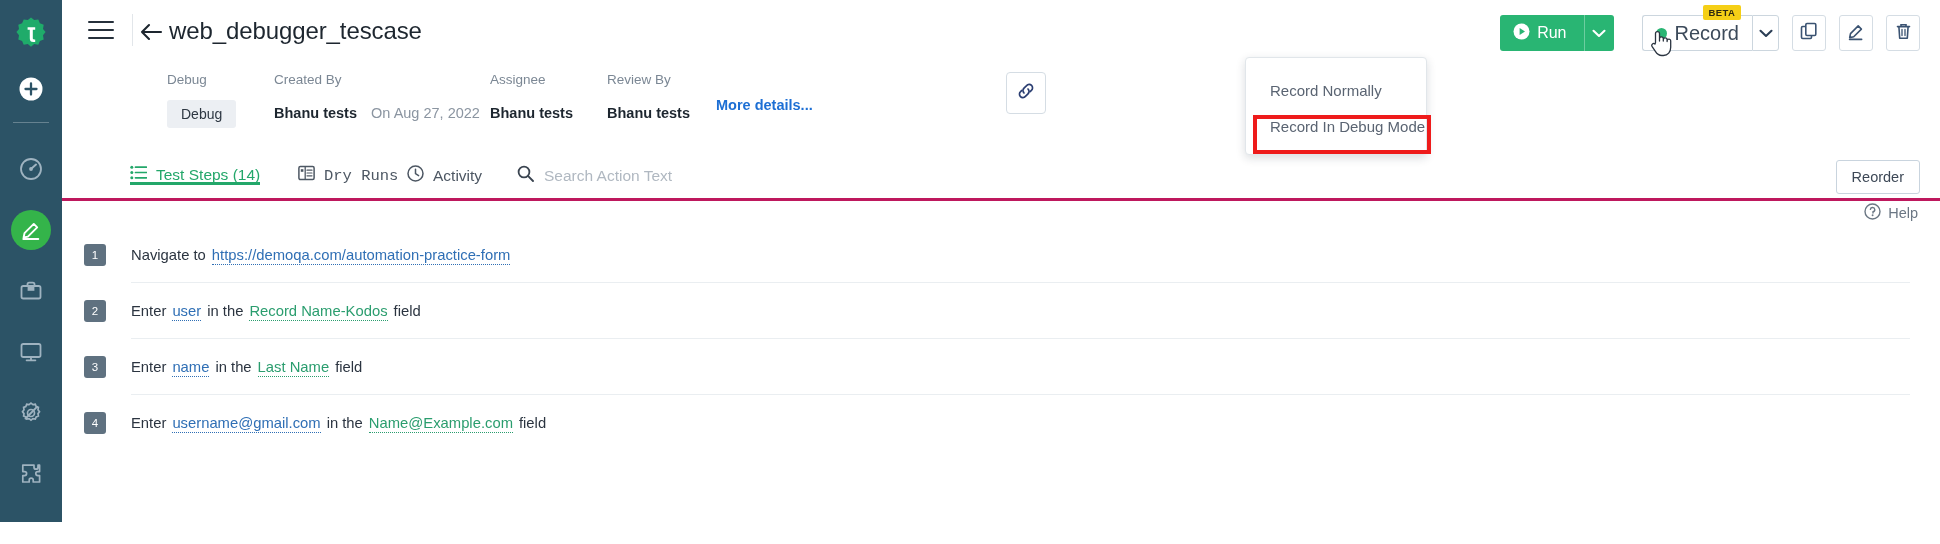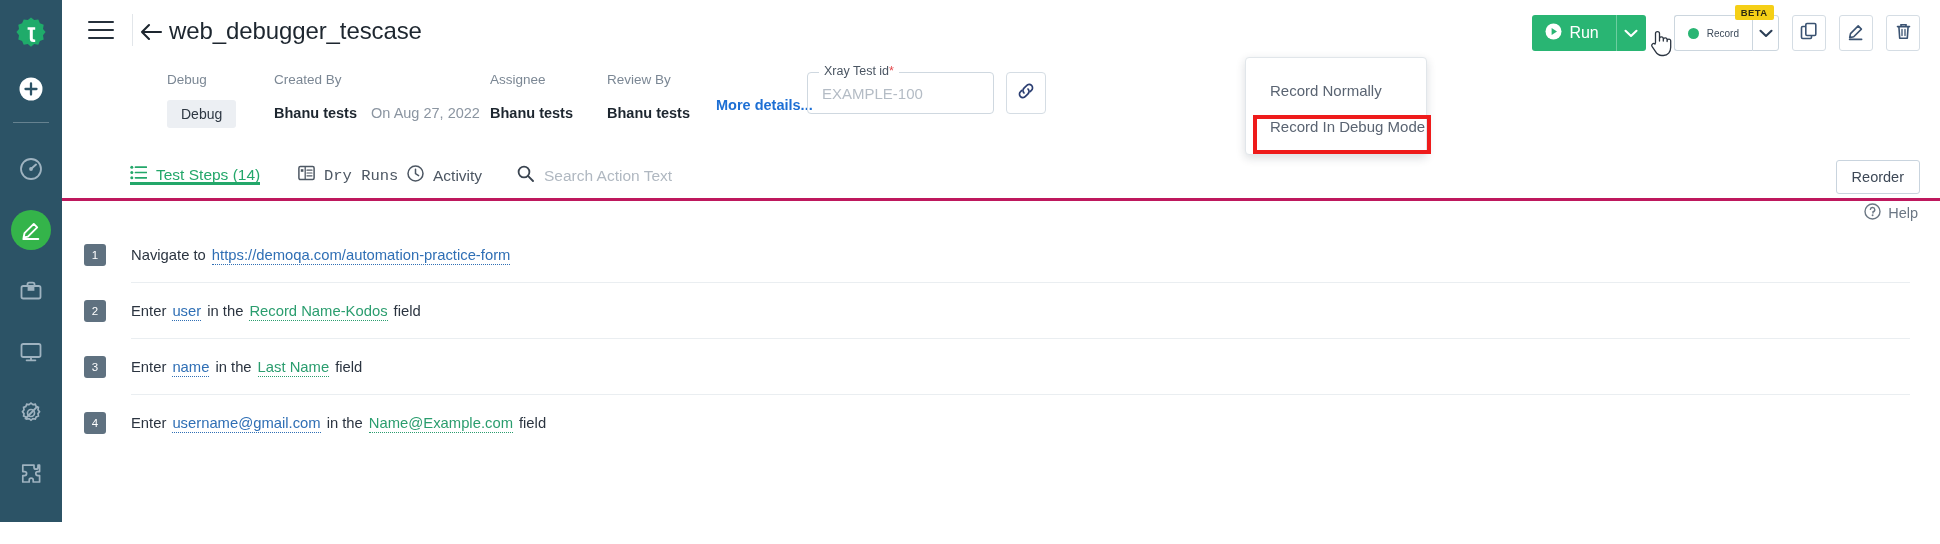--- a/index.html
+++ b/index.html
@@ -63,21 +63,21 @@
   .rec-wrap { position: relative; margin-left: 28px; display:flex; align-items:center; }
   #beta-badge {
     position:absolute; top: -10px; left: 61px;
     background: #f5cf16; color: #2f2a10;
     font-size: 9.5px; font-weight: 700; letter-spacing: .4px;
     padding: 2px 6px 2px 6px; border-radius: 2px; z-index: 4;
   }
   #record-btn {
     height: 36px; background:#fff; border: 1px solid #ccd6de; border-right: none;
     border-radius: 3px 0 0 3px; display:flex; align-items:center; gap: 8px;
-    padding: 0 13px; font-size: 10px; color: #3c4a5a; cursor:pointer;
+    padding: 0 13px; font-size: 20px; color: #3c4a5a; cursor:pointer;
     font-family: "Liberation Sans", sans-serif;
     text-align: right;
   }
   .rec-dot { width: 11px; height: 11px; border-radius:50%; background: #29b573; display:block; }
   #record-caret {
     height: 36px; width: 27px; background:#fff; border: 1px solid #ccd6de;
     border-radius: 0 3px 3px 0; display:flex; align-items:center; justify-content:center;
     cursor:pointer; position: relative; z-index: 3;
   }
   .icon-btn {
@@ -395,26 +395,20 @@
       <div class="meta-value">Bhanu tests</div>
     </div>
 
     <div class="meta-col" style="left:545px;">
       <div class="meta-label">Review By</div>
       <div class="meta-value">Bhanu tests</div>
     </div>
 
     <div id="more-details">More details...</div>
 
-    <div id="xray-field">
-      <div id="xray-legend">
-        <span>Xray Test id</span><span class="req">*</span>
-      </div>
-      <input id="xray-input" type="text" placeholder="EXAMPLE-100" style="">
-    </div>
 
     <div id="link-btn">
       <span>
         <svg width="20" height="20" viewBox="0 0 20 20">
           <path d="M8 12 a3.4 3.4 0 0 1 0-4.8 l2.6-2.6 a3.4 3.4 0 1 1 4.8 4.8 l-1.3 1.3" fill="none" stroke="#2b3e72" stroke-width="1.7" stroke-linecap="round"></path>
           <path d="M12 8 a3.4 3.4 0 0 1 0 4.8 l-2.6 2.6 a3.4 3.4 0 1 1-4.8-4.8 l1.3-1.3" fill="none" stroke="#2b3e72" stroke-width="1.7" stroke-linecap="round"></path>
         </svg>
       </span>
     </div>
   </div>

